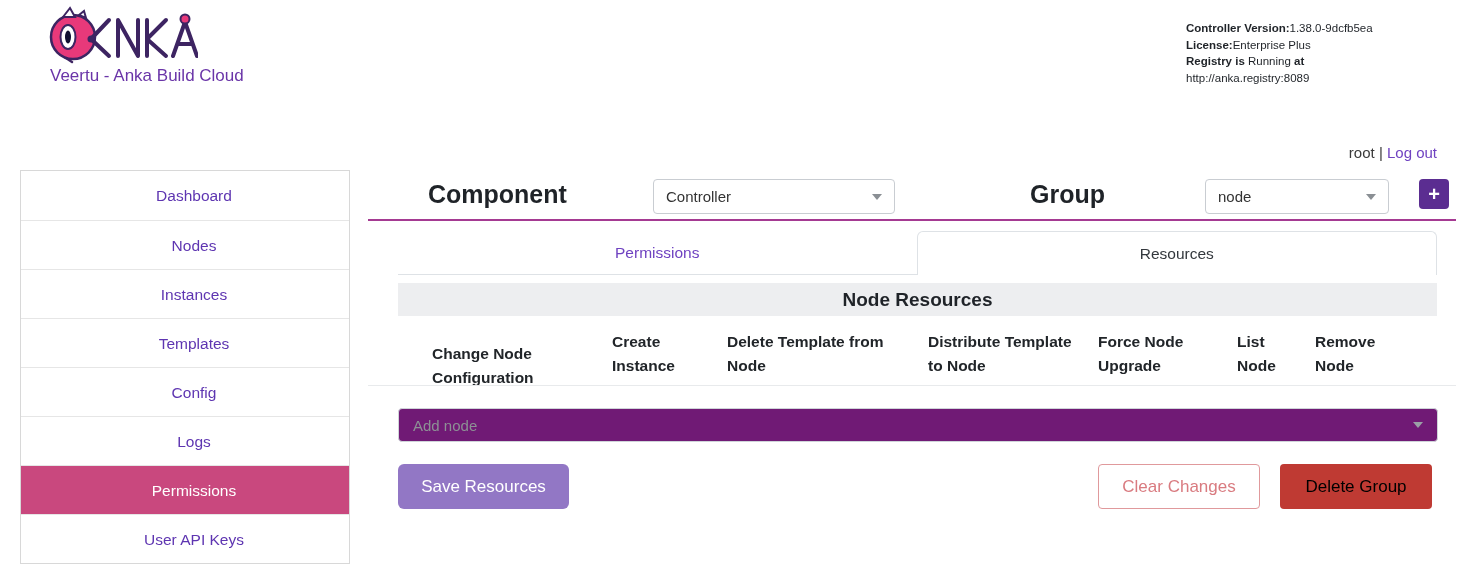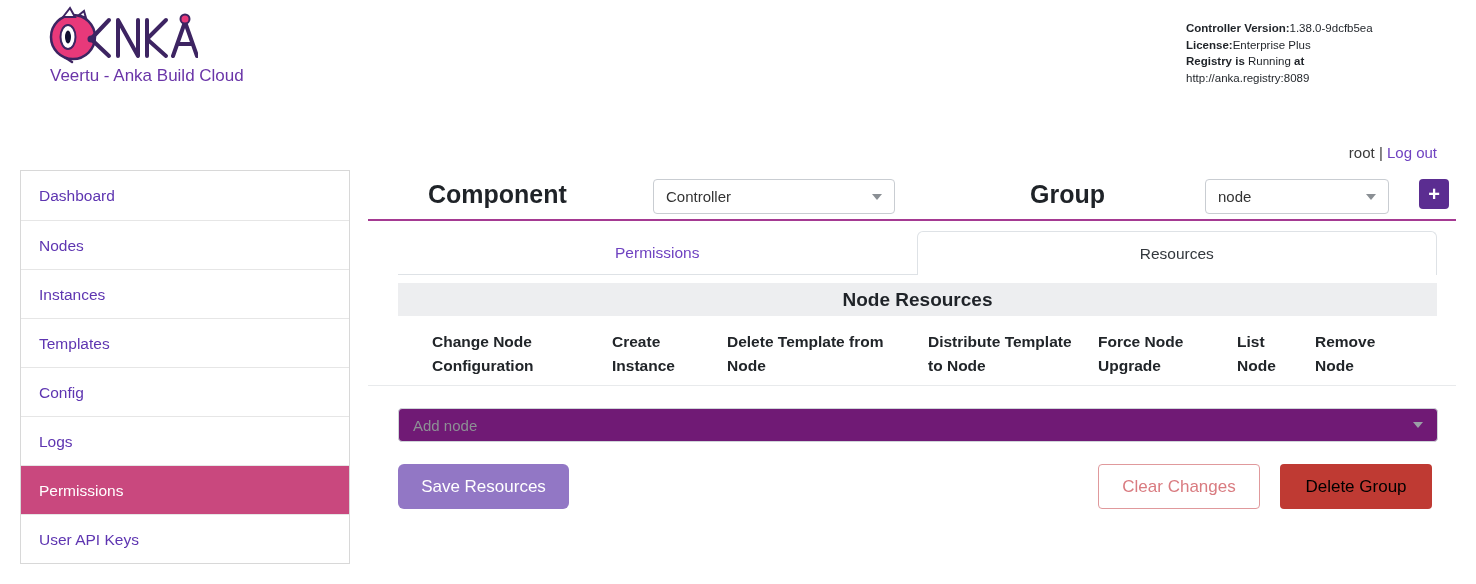--- a/index.html
+++ b/index.html
@@ -10,21 +10,21 @@
   
   .logo { position:absolute; left:46px; top:6px; }
   .brand-sub { position:absolute; left:50px; top:66px; font-size:17px; color:#6a35a8; }
   .sysinfo { position:absolute; left:1186px; top:20px; font-size:11.5px; line-height:16.5px; color:#1f2328; }
   .sysinfo b { font-weight:bold; }
   .session { position:absolute; top:144px; left:1190px; width:247px; text-align:right; font-size:15px; color:#3a3a3a; }
   .session .logout { color:#6f42c1; text-decoration:none; cursor:pointer; }
 
   
   .sidebar { position:absolute; left:20px; top:170px; width:330px; border:1px solid #d8d8d8; background:#fff; }
-  .side-item { height:49px; line-height:49px; padding-left:18px; font-size:15.5px; color:#5e35b1; border-top:1px solid #e6e6e6; cursor:pointer; }
+  .side-item { height:49px; line-height:49px; padding-left:18px; font-size:15.5px; color:#5e35b1; border-top:1px solid #e6e6e6; cursor:pointer;text-align:center; }
   .side-item:first-child { border-top:none; }
   .side-item.active { background:#c9487e; color:#ffffff; }
 
   
   .h-comp { position:absolute; left:428px; top:180px; font-size:25px; font-weight:bold; color:#1f2328; }
   .h-group { position:absolute; left:1030px; top:180px; font-size:25px; font-weight:bold; color:#1f2328; }
   .select { position:absolute; height:35px; border:1px solid #c9cdd2; border-radius:4px; background:#fff; display:flex; align-items:center; padding:8px 12px; font-size:15px; color:#333; cursor:pointer; }
   .select .val { flex:1; }
   .caret { width:0; height:0; border-left:5px solid transparent; border-right:5px solid transparent; border-top:6px solid #8a8f94; margin-left:8px; }
   .sel-component { left:653px; top:179px; width:242px; }
@@ -36,21 +36,21 @@
   
   .tabs { position:absolute; left:398px; top:231px; width:1039px; height:44px; display:flex; }
   .tab { flex:1; text-align:center; line-height:43px; font-size:15.5px; cursor:pointer; }
   .tab-inactive { color:#6f42c1; border-bottom:1px solid #dee2e6; }
   .tab-active { color:#33383d; background:#fff; border:1px solid #dee2e6; border-bottom:none; border-radius:6px 6px 0 0; }
 
   
   .panel-title { position:absolute; left:398px; top:283px; width:1039px; height:33px; background:#edeef0; text-align:center; line-height:33px; font-size:19px; font-weight:bold; color:#1f2328; }
   .cols { position:absolute; left:398px; top:330px; width:1039px; display:flex; padding-left:34px; }
   .col { font-size:15.5px; font-weight:bold; color:#212529; line-height:24px; }
-  .c1 { width:150px; margin-right:30px; }
+  .c1 { width:150px; margin-right:30px;margin-top:12px; }
   .c2 { width:80px;  margin-right:35px; }
   .c3 { width:160px; margin-right:41px; }
   .c4 { width:160px; margin-right:10px; }
   .c5 { width:110px; margin-right:29px; }
   .c6 { width:50px;  margin-right:28px; }
   .c7 { width:80px; }
   .content-divider { position:absolute; left:368px; top:385px; width:1088px; height:1px; background:#e8eaec; }
 
   .addnode { position:absolute; left:398px; top:408px; width:1040px; height:34px; border:1px solid #cfd4d9; border-radius:4px; background:#701a75; display:flex; align-items:center; padding:0 14px; cursor:pointer; }
   .addnode .ph { flex:1; font-size:15px; color:#8d9095; }

